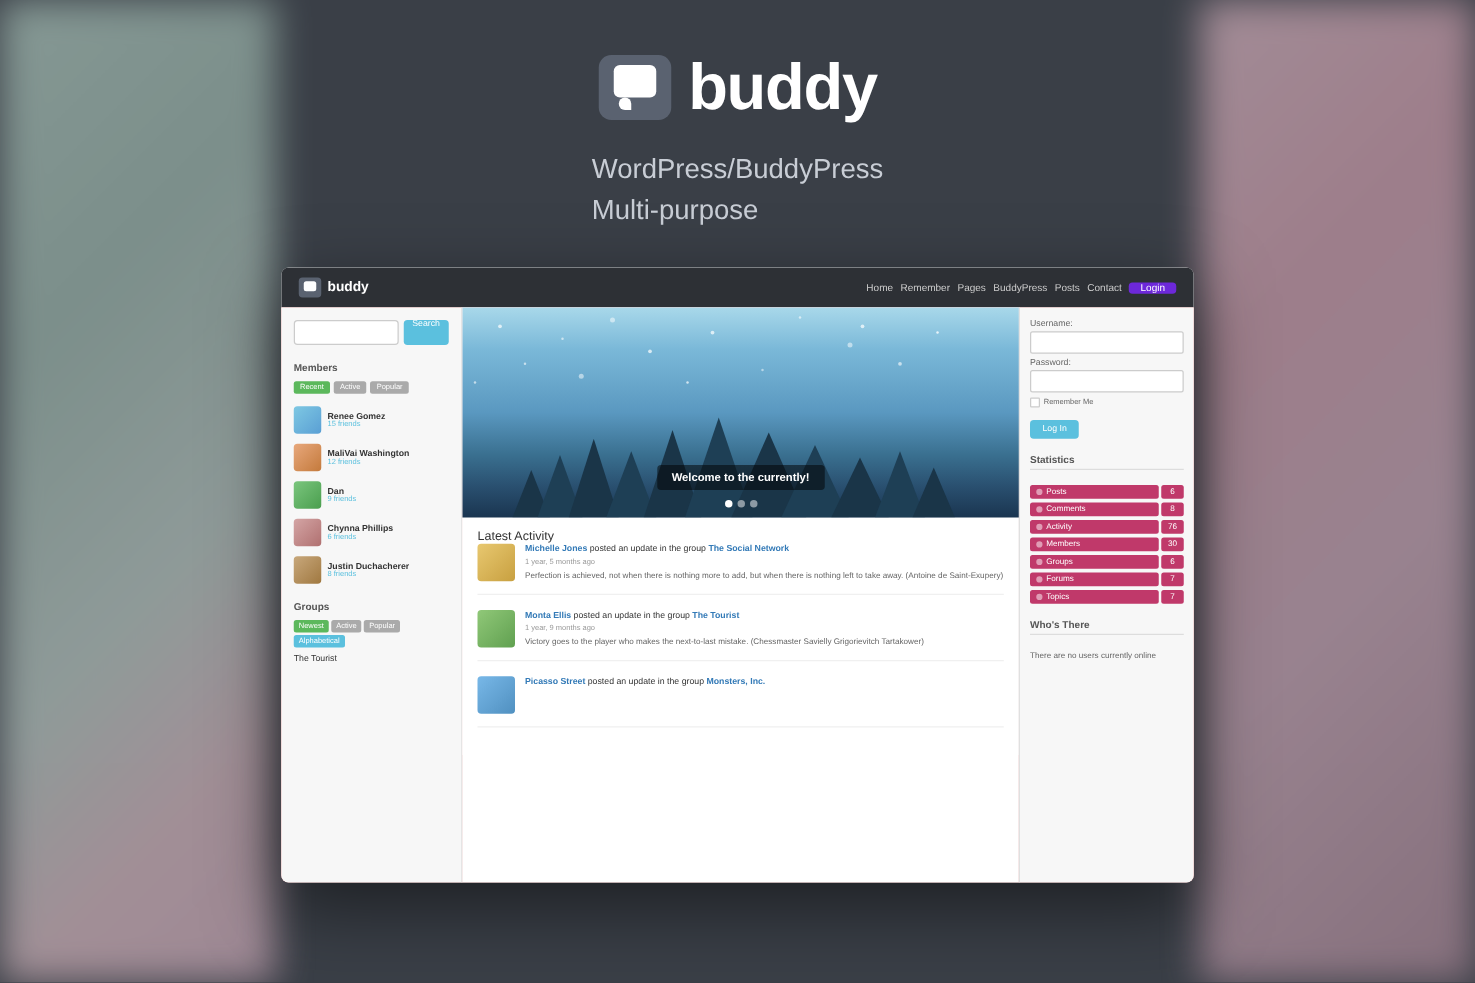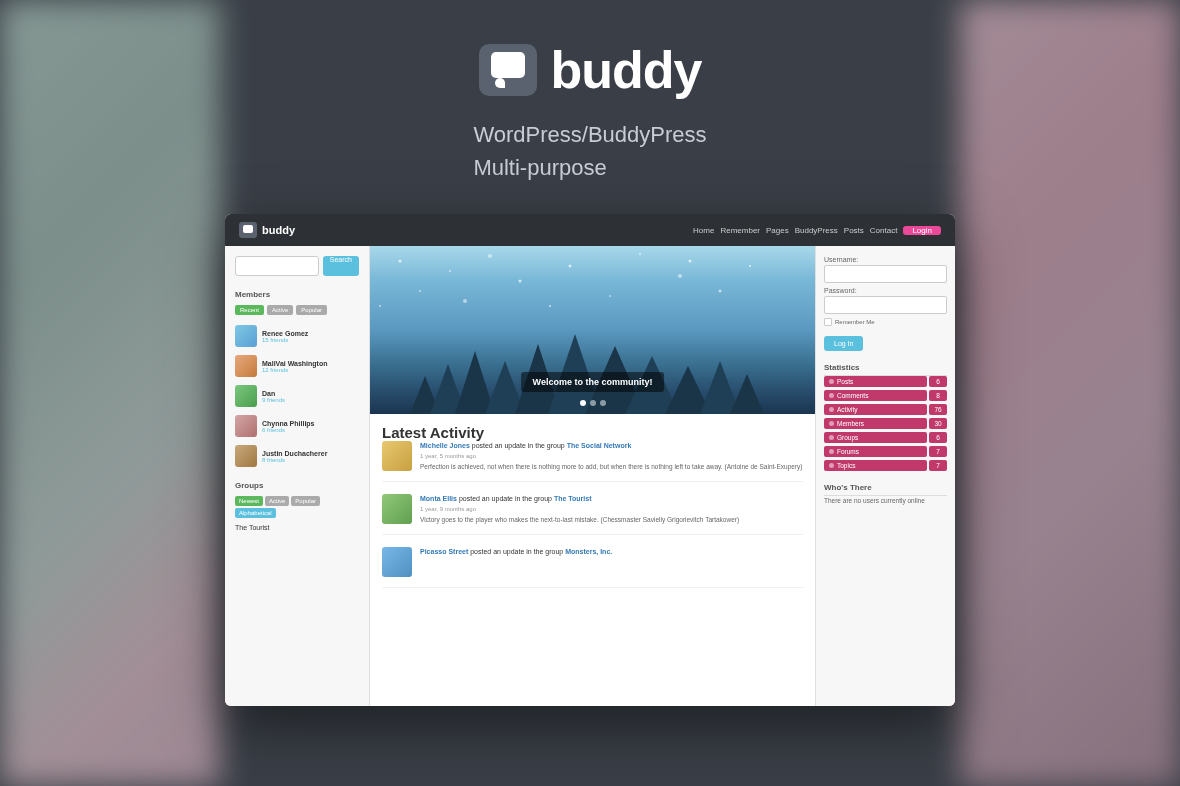--- a/index.html
+++ b/index.html
@@ -163,21 +163,21 @@
       display: flex;
       gap: 6px;
     }
 
     .mini-nav-link {
       color: #ccc;
       font-size: 8px;
     }
 
     .mini-nav-login {
-      background: #ec4899;
+      background: #6d28d9;
       color: white;
       font-size: 8px;
       padding: 0 9px;
       border-radius: 3px;
     }
 
     
     .screenshot-body {
       display: flex;
       background: #fca5a5;
@@ -352,22 +352,22 @@
 
     .hero-dot.active { background: white; }
 
     
     .activity-feed {
       padding: 10px 12px;
       background: white;
     }
 
     .activity-title {
-      font-size: 15px;
-      font-weight: bold;
+      font-size: 10px;
+      font-weight: normal;
       color: #333;
     }
 
     .activity-item {
       display: flex;
       gap: 8px;
       margin-bottom: 12px;
       padding-bottom: 10px;
       border-bottom: 1px solid #f0f0f0;
     }
@@ -456,21 +456,21 @@
       font-size: 7px;
       padding: 4px 10px;
       border-radius: 3px;
       display: inline-block;
     }
 
     .rs-section-title {
       font-size: 8px;
       font-weight: bold;
       color: #555;
-      margin-bottom: 0;
+      margin-bottom: 12px;
       padding-bottom: 3px;
       border-bottom: 1px solid #ddd;
     }
 
     .stat-item {
       display: flex;
       align-items: center;
       justify-content: space-between;
       margin-bottom: 3px;
     }
@@ -642,21 +642,21 @@
           <polygon points="85,168 105,105 125,168" fill="#1a3548"></polygon>
           <polygon points="115,168 135,115 155,168" fill="#1e3f55"></polygon>
           <polygon points="145,168 168,98 191,168" fill="#1a3548"></polygon>
           <polygon points="178,168 205,88 232,168" fill="#1e3f55"></polygon>
           <polygon points="215,168 245,100 275,168" fill="#1a3548"></polygon>
           <polygon points="255,168 282,110 309,168" fill="#1e3f55"></polygon>
           <polygon points="295,168 318,120 341,168" fill="#1a3548"></polygon>
           <polygon points="330,168 350,115 370,168" fill="#1e3f55"></polygon>
           <polygon points="360,168 377,128 394,168" fill="#1a3548"></polygon>
         </svg>
-        <div class="hero-text-box">Welcome to the community!</div>
+        <div class="hero-text-box">Welcome to the currently!</div>
         <div class="hero-dots">
           <div class="hero-dot active"></div>
           <div class="hero-dot"></div>
           <div class="hero-dot"></div>
         </div>
       </div>
 
       <div class="activity-feed">
         <div class="activity-title">Latest Activity</div>
 

